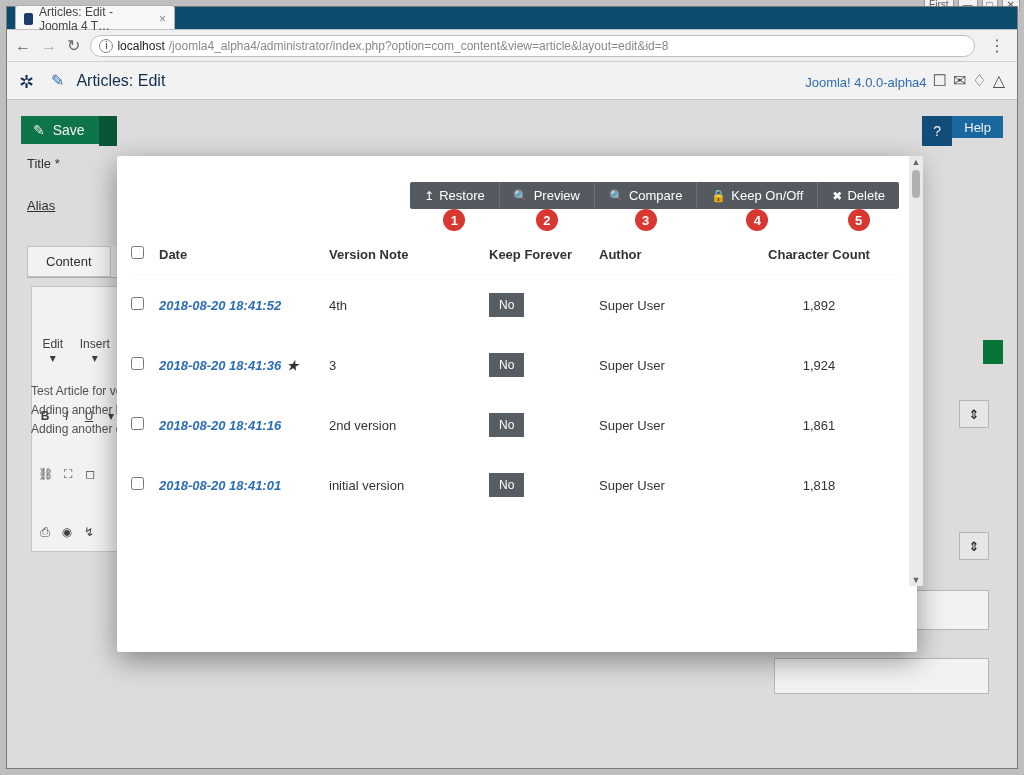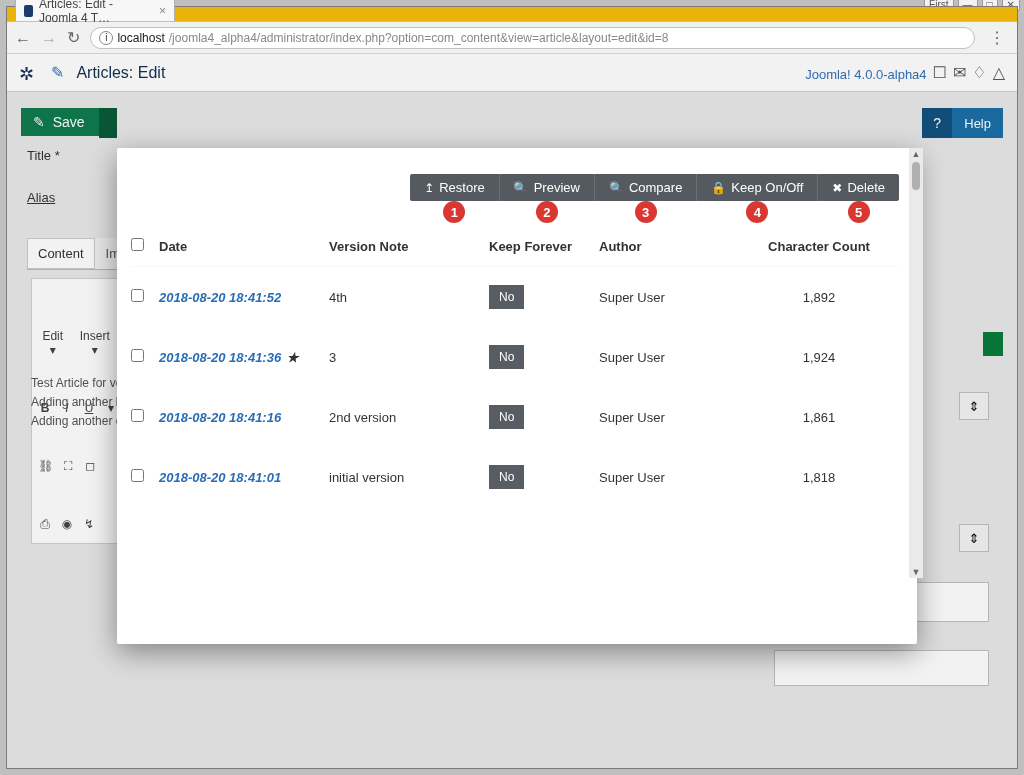--- a/index.html
+++ b/index.html
@@ -34,22 +34,22 @@
 }
 .window-system-bar span {
   border: 1px solid #999;
   background: #f2f2f2;
   padding: 0px 4px;
   border-radius: 2px;
 }
 
 
 .tab-strip {
-  height: 15px;
-  background: #eab308;
+  height: 23px;
+  background: #0c4a6e;
   display: flex;
   align-items: flex-end;
   padding-left: 8px;
   border-bottom: 1px solid #c0c0c0;
 }
 .tab {
   background: #f7f7f7;
   border: 1px solid #b0b0b0;
   border-bottom: none;
   border-radius: 3px 3px 0 0;
@@ -168,21 +168,21 @@
   display: flex;
 }
 .help-q {
   width: 30px; height: 30px;
   background: #12527f;
   color: #fff;
   display: flex; align-items: center; justify-content: center;
   font-size: 14px;
 }
 .help-btn {
-  height: 30px; padding: 0 12px;
+  height: 22px; padding: 0 12px;
   background: #1b6fa8;
   color: #fff;
   display: flex; align-items: center;
   font-size: 13px;
 }
 
 .form-label-title {
   position: absolute; top: 56px; left: 20px;
   font-size: 13px; color: #333;
 }
@@ -191,21 +191,21 @@
   font-size: 13px; color: #333; text-decoration: underline;
 }
 
 
 .left-tabs {
   position: absolute; top: 146px; left: 20px;
   display: flex; background: #f3f3f3;
   border-bottom: 1px solid #bbb;
 }
 .left-tab {
-  padding: 7px 10px;
+  padding: 7px 18px;
   border: 1px solid #ccc;
   background: #fff;
   font-size: 13px;
   color: #333;
 }
 .left-tab.inactive { background: transparent; border: 1px solid transparent; color: #555; }
 
 
 .editor-box {
   position: absolute; top: 186px; left: 24px;

